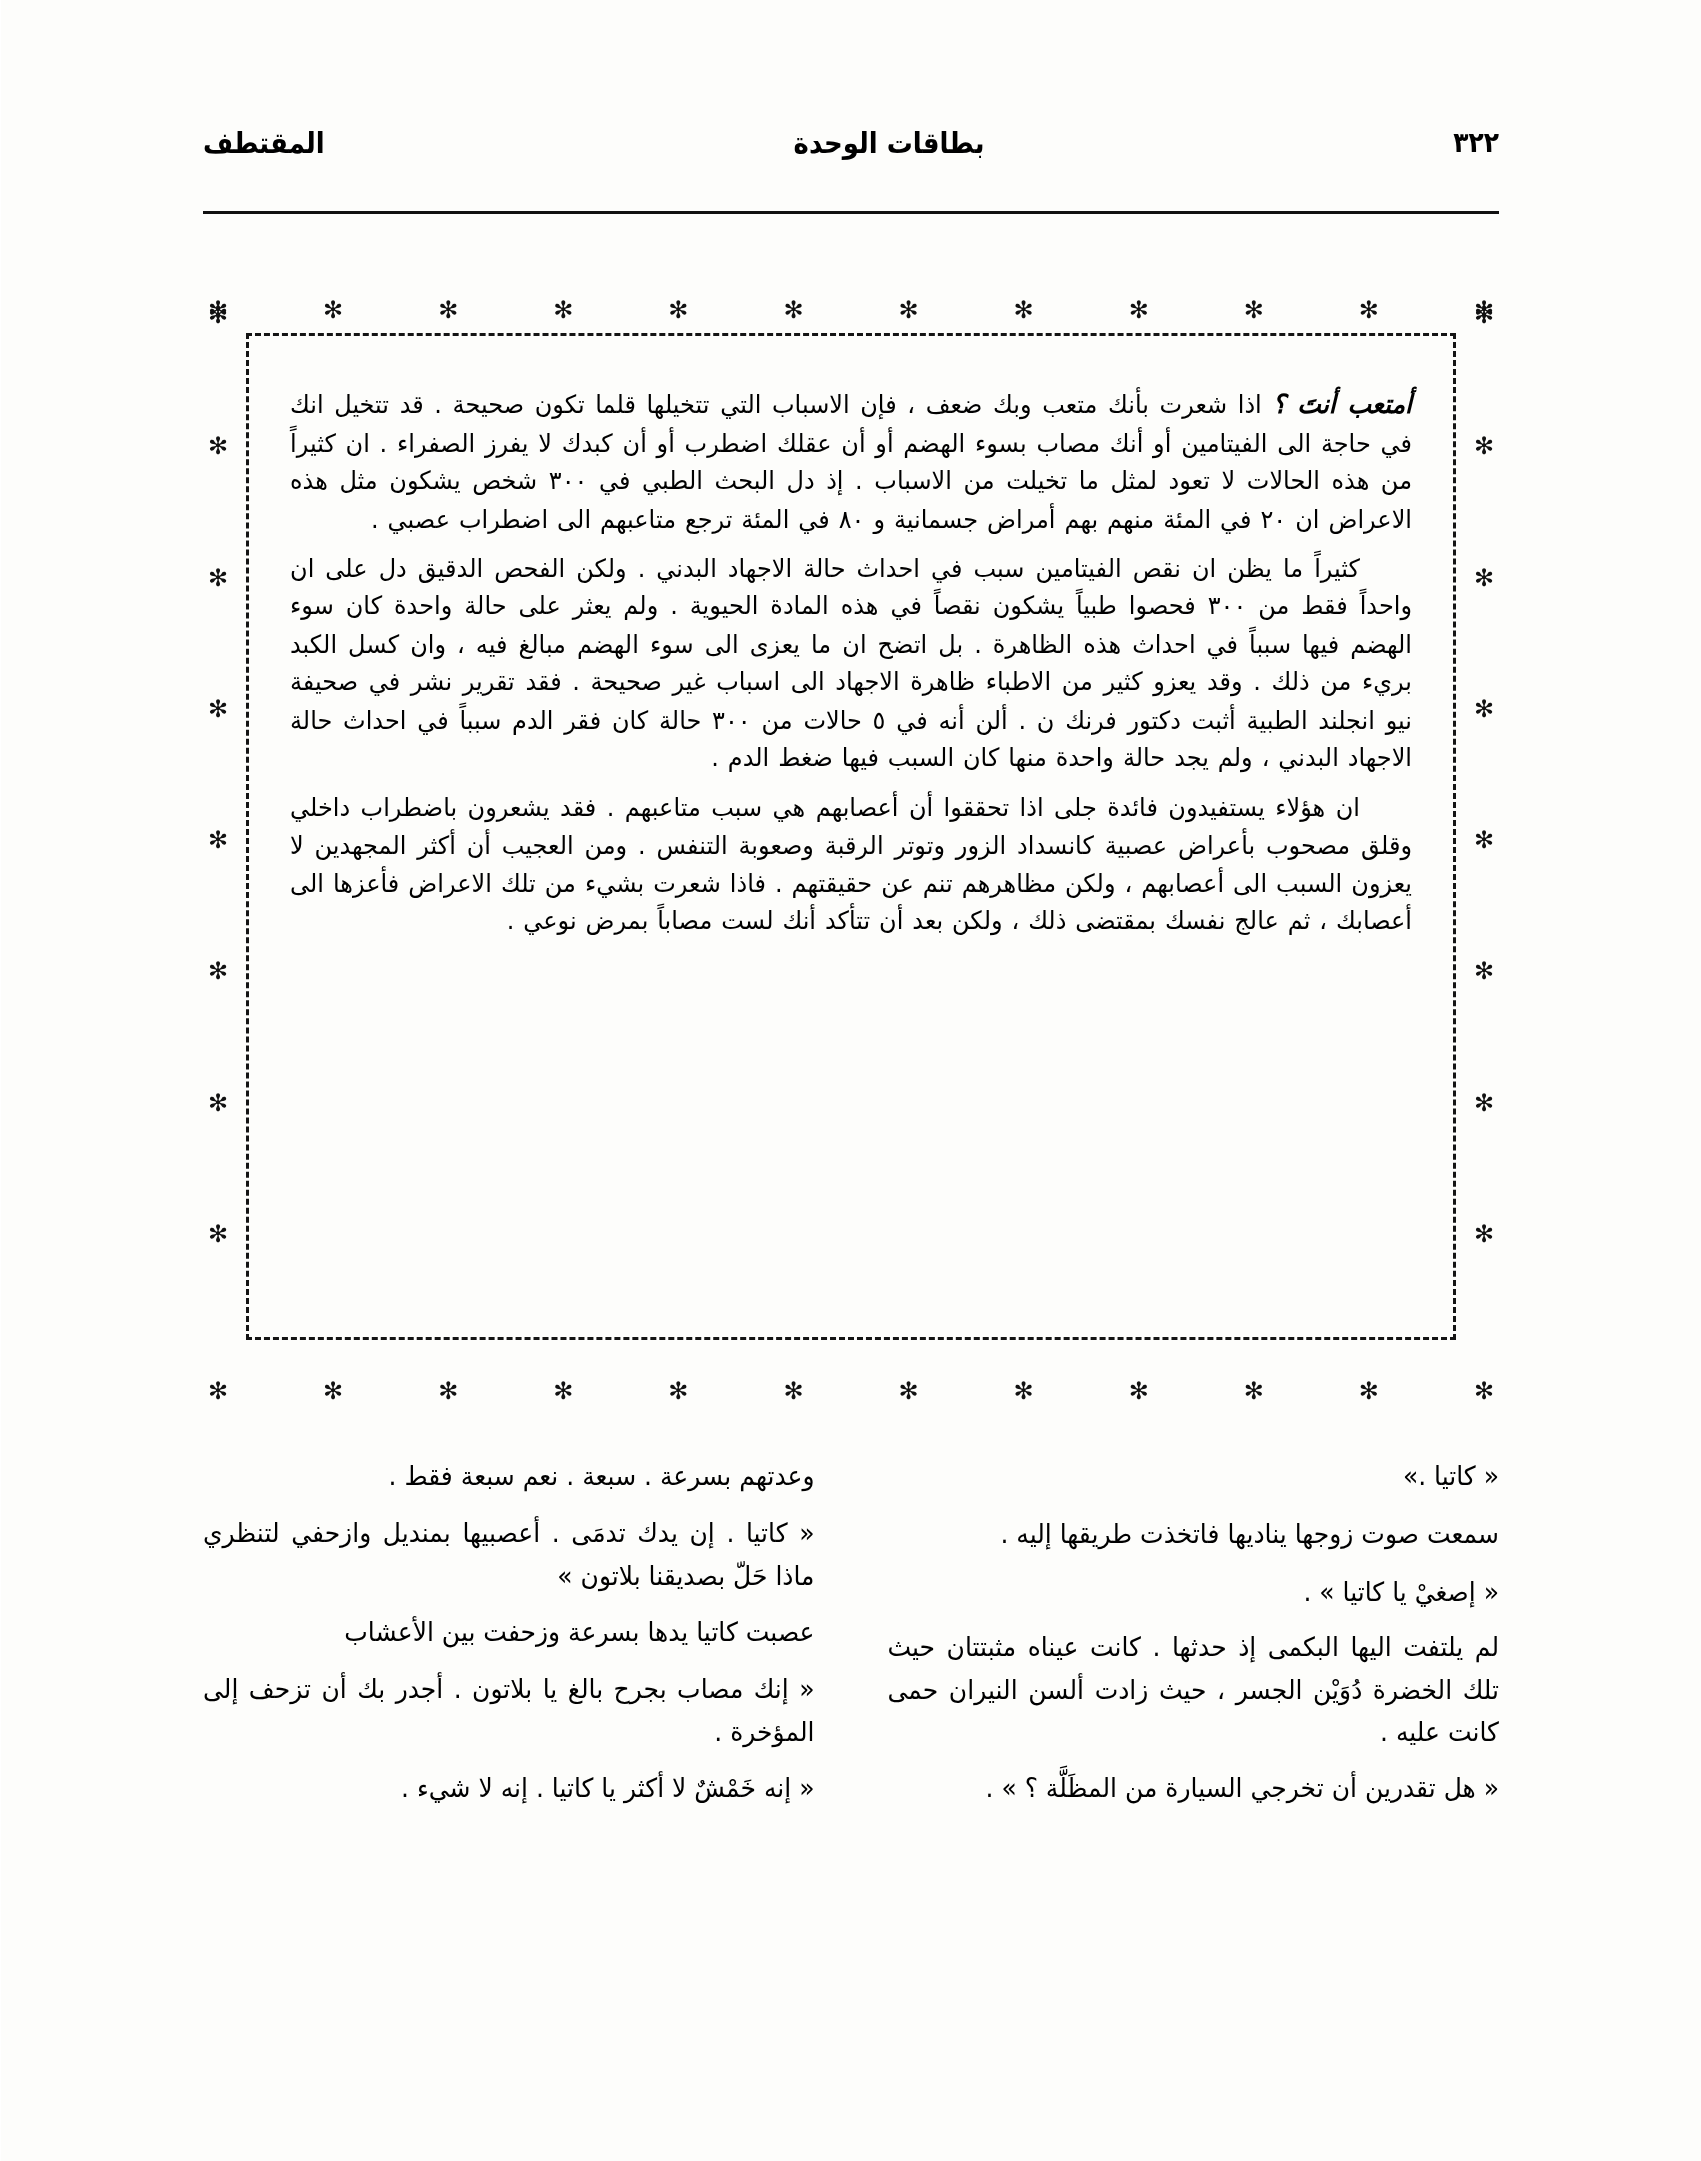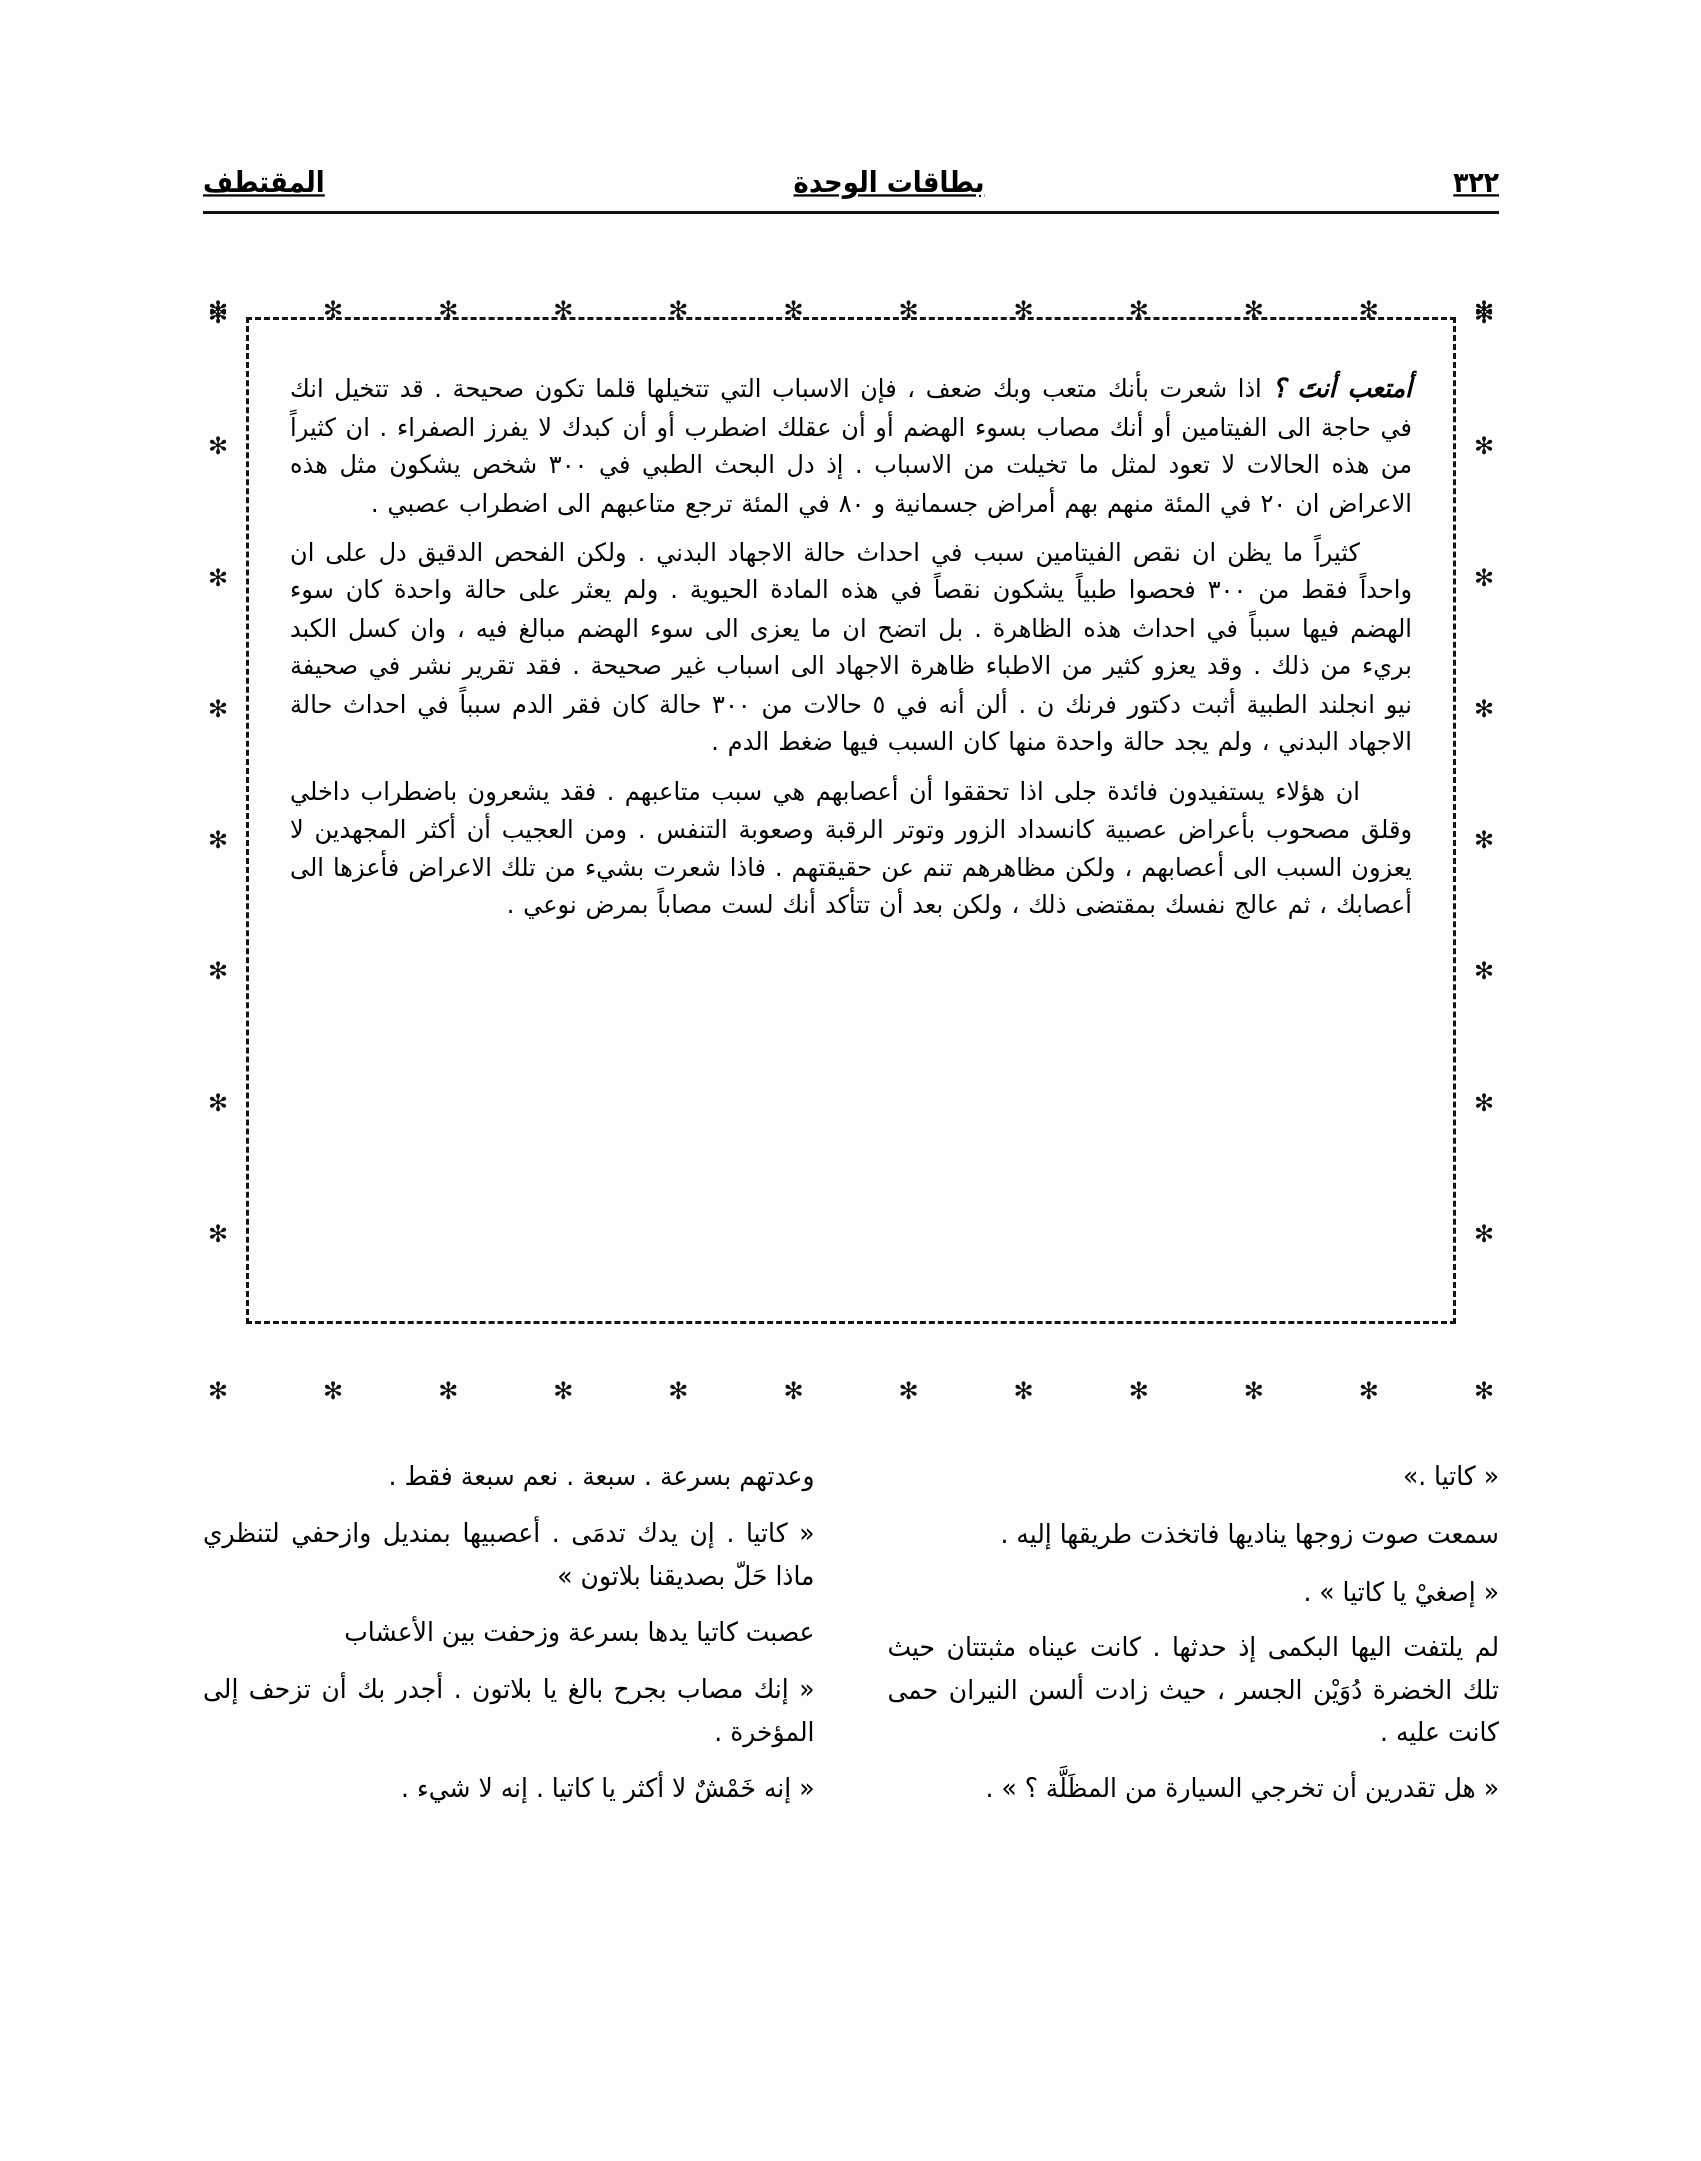--- a/index.html
+++ b/index.html
@@ -24,24 +24,23 @@
   }
 
   
   .runhead {
     position: absolute;
     top: 130px;
     left: 203px;
     right: 203px;
     height: 65px;
     display: flex;
-    align-items: flex-end;
+    align-items: flex-start;
     justify-content: space-between;
     flex-direction: row-reverse;
-    text-decoration: underline;
   }
   .runhead .cell {
     font-size: 27px;
     font-weight: 700;
     letter-spacing: 0.4px;
     line-height: 1;
     white-space: nowrap;
     transform: scaleY(1.12);
   }
   .runhead .page-no { font-size: 25px; }
@@ -80,21 +79,21 @@
   .ast {
     font-size: 24px;
     line-height: 1;
     color: #111;
     user-select: none;
   }
 
   
   .box {
     position: absolute;
-    top: 317px;
+    top: 333px;
     left: 246px;
     right: 246px;
     height: 1007px;
     border: 3px dashed #141414;
     box-sizing: border-box;
     padding: 52px 41px 26px 41px;
   }
   .box p {
     margin: 0 0 19px 0;
     font-size: 24px;

